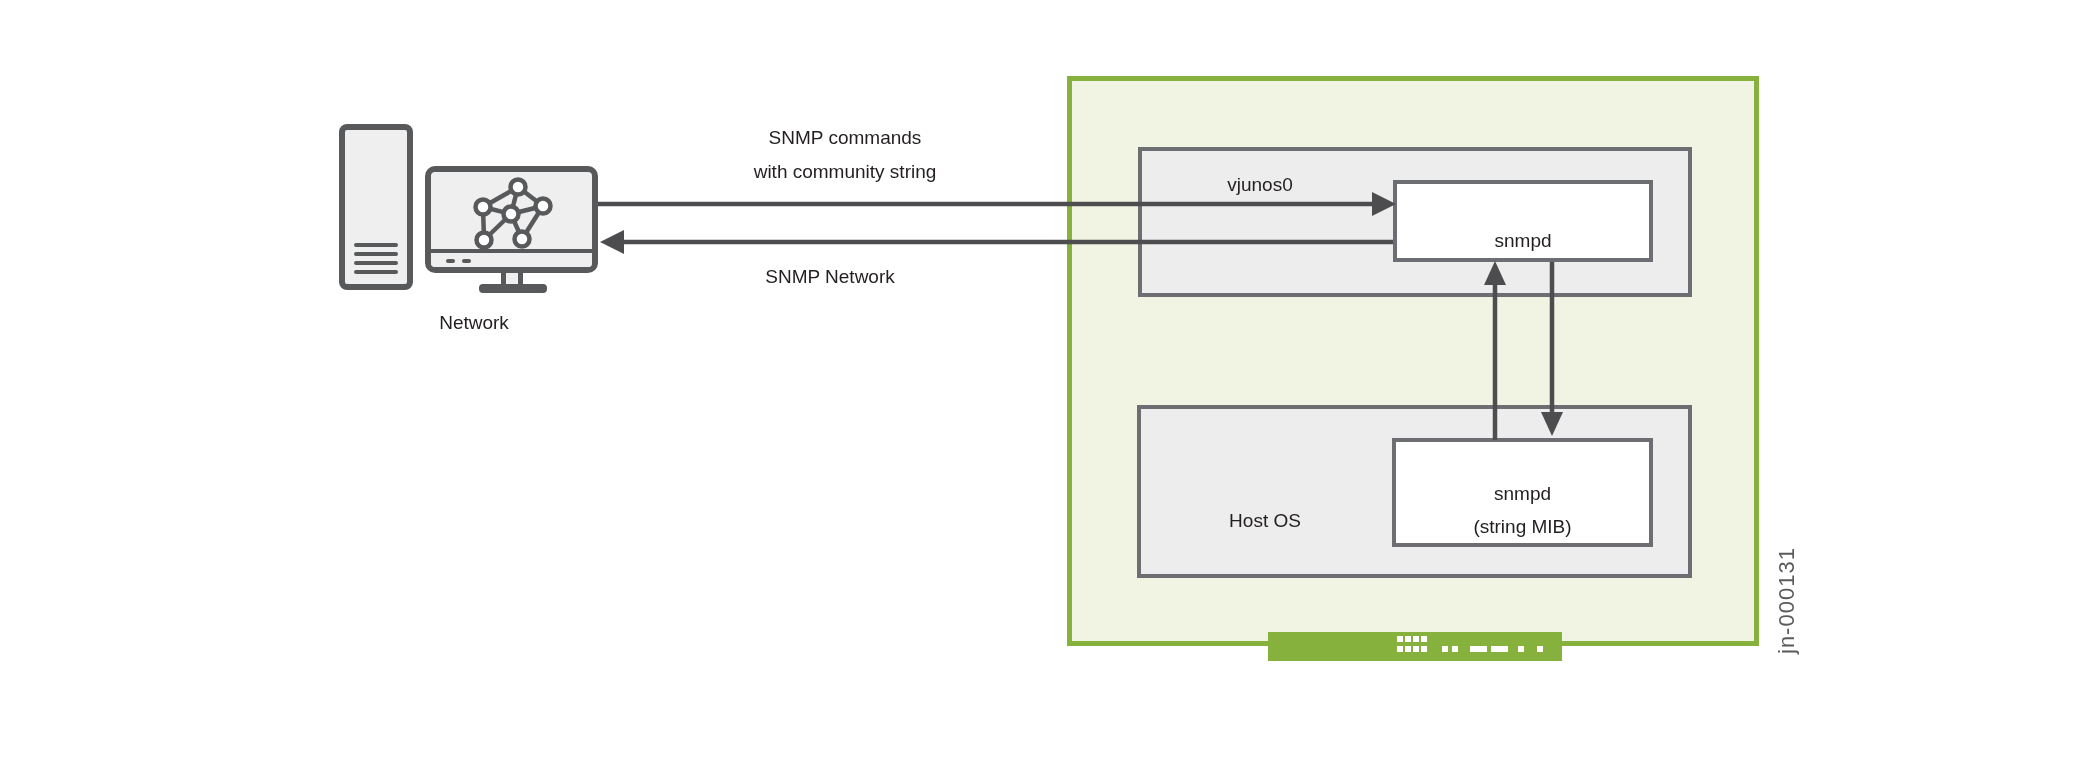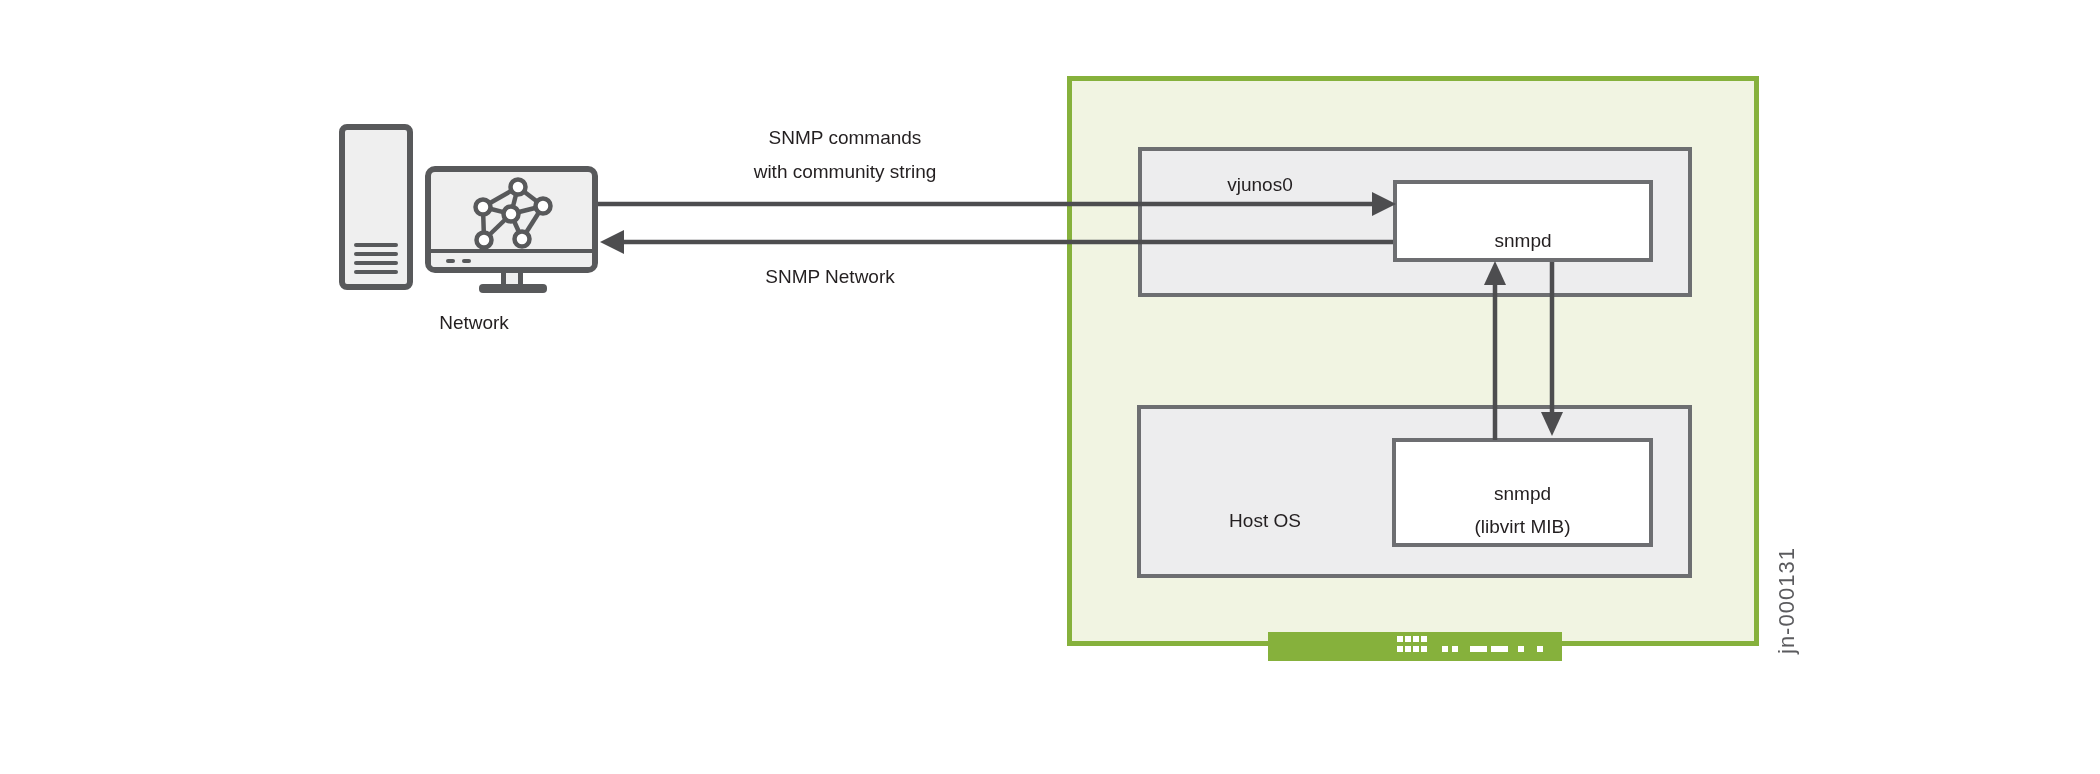--- a/index.html
+++ b/index.html
@@ -92,21 +92,21 @@
   <div class="abs gray-box vjunos-box"></div>
   <div class="abs label" style="left:1180px;top:168px;width:160px;">vjunos0</div>
   <div class="abs white-box snmpd-upper">
     <div class="label">snmpd</div>
   </div>
 
   <div class="abs gray-box host-box"></div>
   <div class="abs label" style="left:1137px;top:475px;width:256px;margin-top:29px;">Host OS</div>
   <div class="abs white-box snmpd-lower">
     <div class="label">snmpd</div>
-    <div class="label">(libvirt MIB)</div>
+    <div class="label">(string MIB)</div>
   </div>
 
 
   <div class="abs front-panel">
     <div class="port p-sq" style="left:129px;top:4px"></div>
     <div class="port p-sq" style="left:137px;top:4px"></div>
     <div class="port p-sq" style="left:145px;top:4px"></div>
     <div class="port p-sq" style="left:153px;top:4px"></div>
     <div class="port p-sq" style="left:129px;top:14px"></div>
     <div class="port p-sq" style="left:137px;top:14px"></div>

